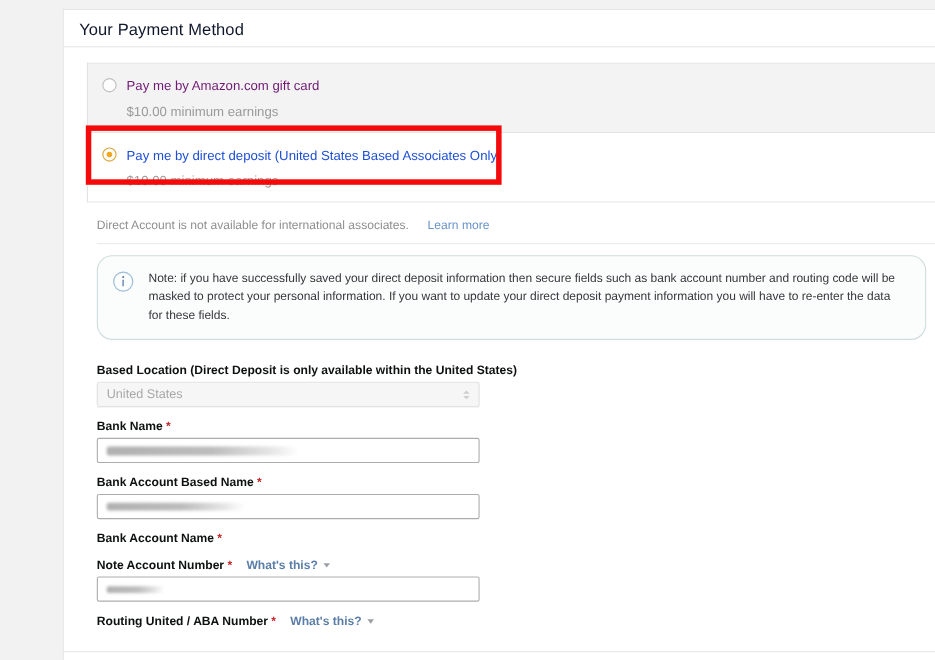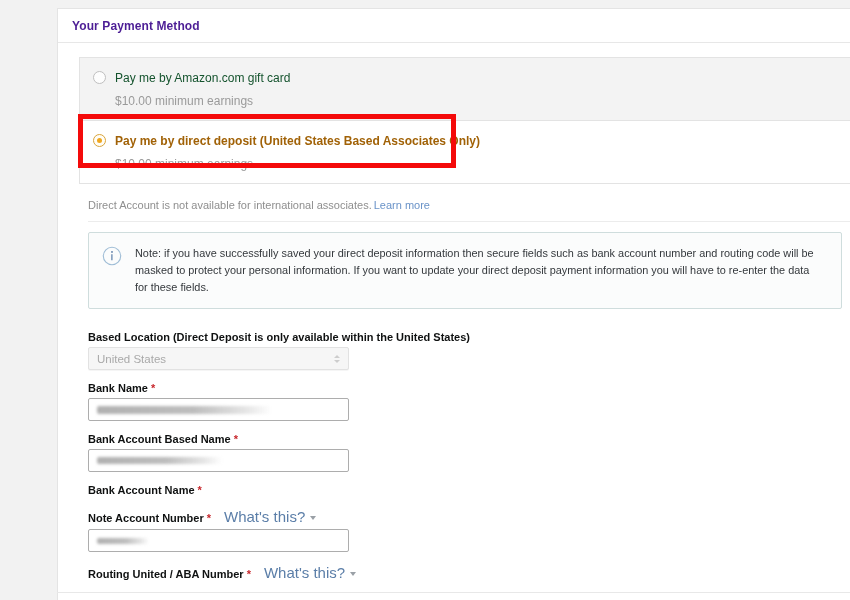--- a/index.html
+++ b/index.html
@@ -38,23 +38,23 @@
     border-bottom: none;
   }
 
   .card-header {
     height: 34px;
     padding: 10px 0 0 14px;
     border-bottom: 1px solid #e7e7e7;
   }
 
   .card-title {
-    color: #4c1d95;
-    font-size: 12px;
-    font-weight: bold;
+    color: #0f172a;
+    font-size: 15px;
+    font-weight: normal;
     letter-spacing: .1px;
   }
 
   .card-body {
     padding: 14px 0 0 0;
   }
 
   
   .option-group {
     margin-left: 21px;
@@ -105,22 +105,22 @@
     width: 5px; height: 5px;
     border-radius: 50%;
     background: #f0a71e;
   }
 
   .option-label {
     font-size: 12px;
     color: #3c4043;
   }
 
-  .option-label.muted { color: #14532d; }
-  .option-label.strong { font-weight: bold; color: #a16207; }
+  .option-label.muted { color: #701a75; }
+  .option-label.strong { font-weight: normal; color: #1d4ed8; }
 
   .option-sub {
     margin-top: 9px;
     margin-left: 22px;
     font-size: 12px;
     color: #9a9a9a;
   }
 
   
   .red-box {
@@ -137,35 +137,35 @@
   
   .intl-note {
     margin: 15px 0 0 30px;
     font-size: 11px;
     color: #8f8f8f;
   }
 
   .intl-note a {
     color: #6a93c8;
     text-decoration: none;
-    margin-left: 2px;
+    margin-left: 17px;
   }
 
   .hr {
     margin: 10px 0 0 30px;
     border-top: 1px solid #ececec;
   }
 
   
   .callout {
     margin: 10px 0 0 30px;
     margin-right: 12px;
     border: 1px solid #cfdddd;
     background: #fbfcfc;
-    border-radius: 2px;
+    border-radius: 14px;
     display: flex;
     gap: 13px;
     padding: 12px 16px 12px 13px;
   }
 
   .info-icon {
     flex: 0 0 auto;
     width: 20px; height: 20px;
     margin-top: 1px;
   }
@@ -190,38 +190,38 @@
     margin-bottom: 4px;
     display: flex;
     align-items: baseline;
     gap: 0px;
   }
 
   .req { color: #c7262b; margin-left: 3px; font-weight: bold; }
 
   .whats-this {
     margin-left: 13px;
-    font-weight: normal;
+    font-weight: bold;
     color: #5b7ea8;
-    font-size: 15px;
+    font-size: 11px;
     cursor: pointer;
   }
 
   .caret {
     display: inline-block;
     margin-left: 5px;
     width: 0; height: 0;
     border-left: 3.5px solid transparent;
     border-right: 3.5px solid transparent;
     border-top: 4px solid #9aa0a6;
     vertical-align: middle;
   }
 
   .control {
-    width: 261px;
+    width: 348px;
     height: 23px;
     border: 1px solid #adadad;
     border-radius: 2px;
     background: #ffffff;
     font-size: 11.5px;
     color: #222;
     display: flex;
     align-items: center;
     padding: 0 8px;
     position: relative;

